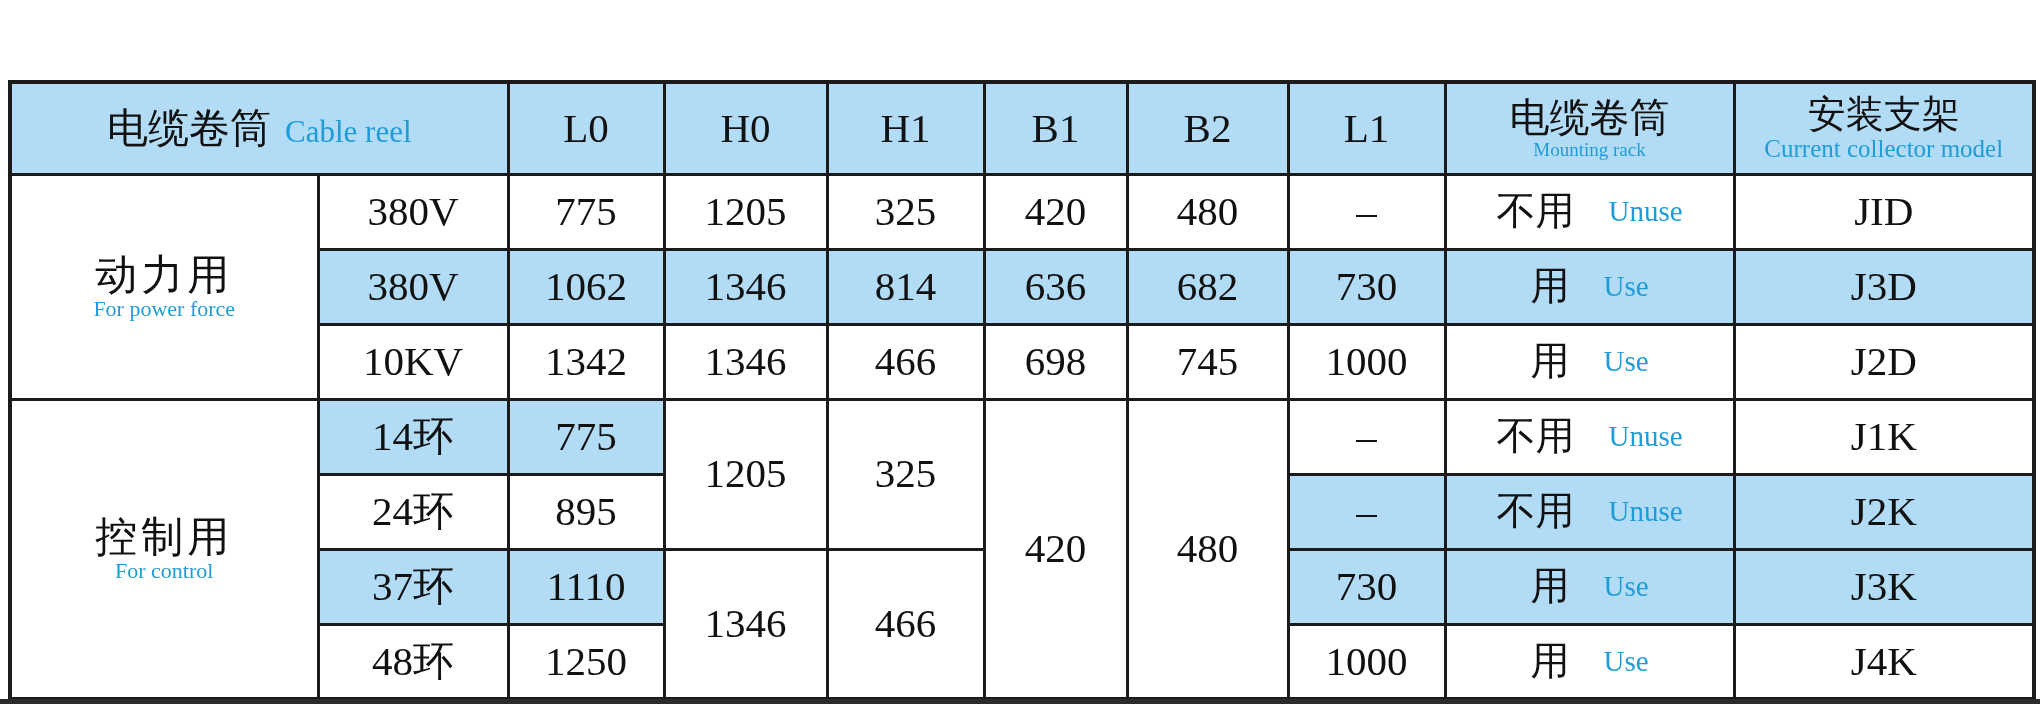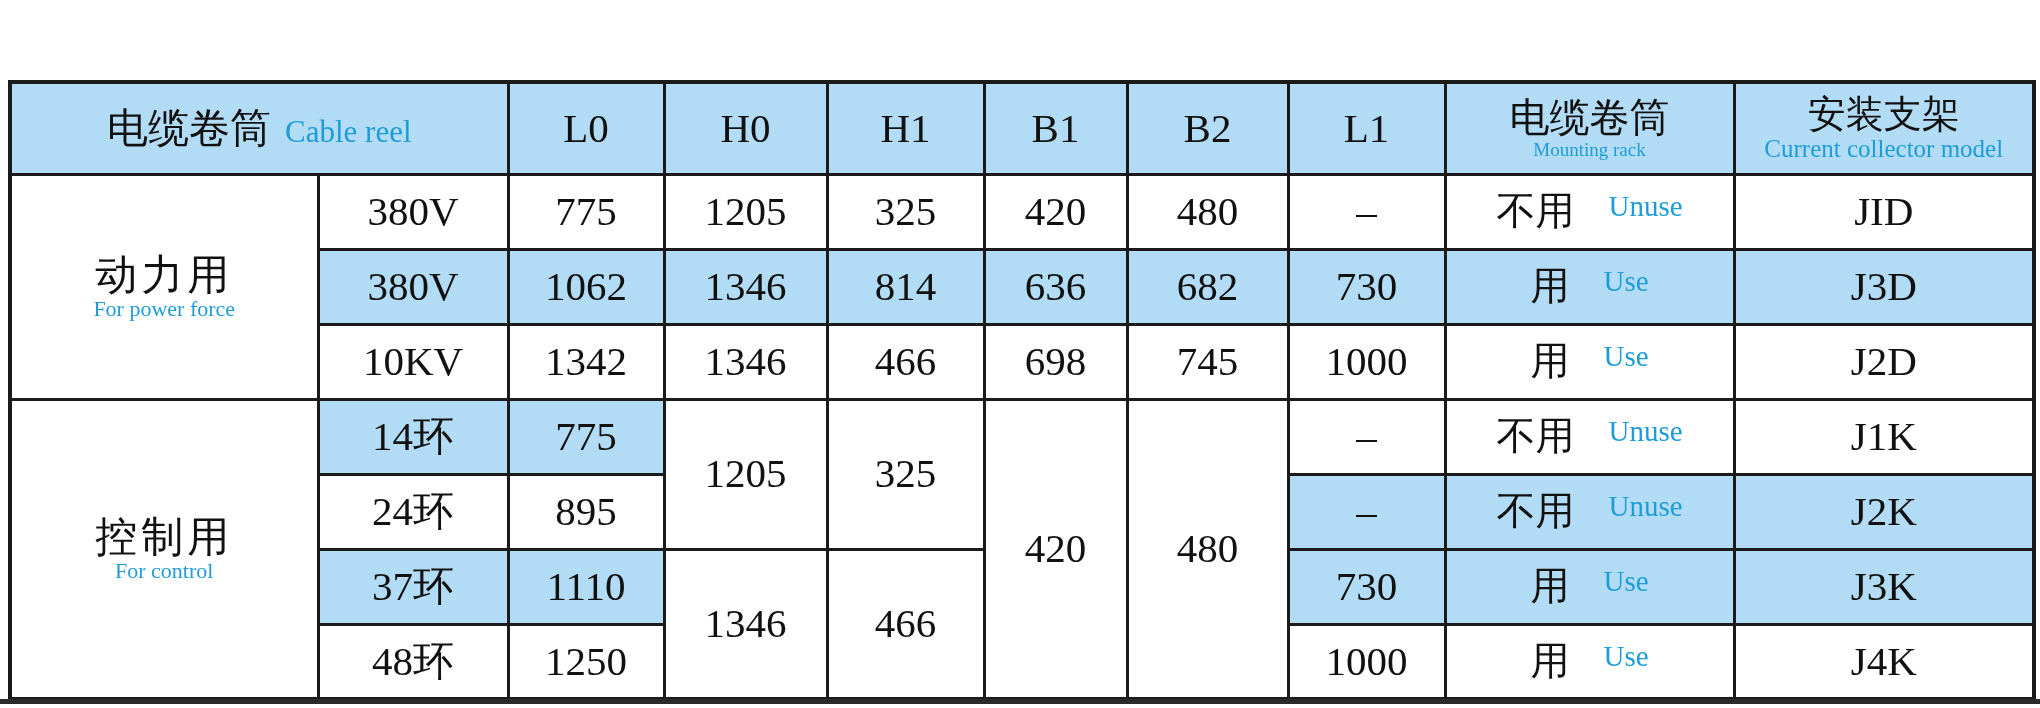--- a/index.html
+++ b/index.html
@@ -43,21 +43,21 @@
   .hgroup .en{font-size:31px;margin-left:14px;}
   .dim-letter{font-size:41px;}
   .two-line .zh{display:block;font-size:40px;}
   .two-line .en{display:block;font-size:19px;margin-top:1px;}
   .model-hdr .zh{display:block;font-size:38px;}
   .model-hdr .en{display:block;font-size:25px;margin-top:1px;}
   
   .group-cell .zh{display:block;font-size:42px;letter-spacing:4px;}
   .group-cell .en{display:block;font-size:22px;}
   
-  .rack{display:flex;justify-content:center;align-items:flex-start;gap:34px;}
+  .rack{display:flex;justify-content:center;align-items:center;gap:34px;}
   .rack .zh{font-size:39px;}
   .rack .en{font-size:29px;}
   .sub-cell{font-size:39px;}
   .num{font-size:41px;}
   
   .page-rule{
     position:absolute;left:0;top:699px;width:2040px;height:5px;background:#2b2b2b;
   }
 </style>
 </head>

